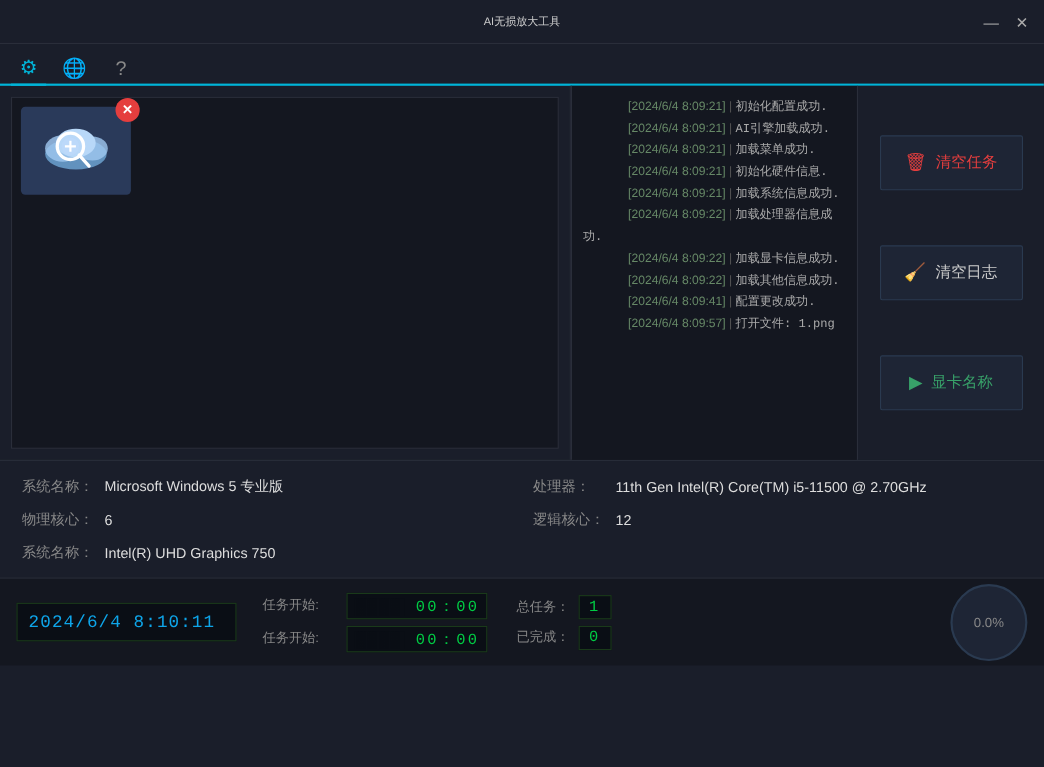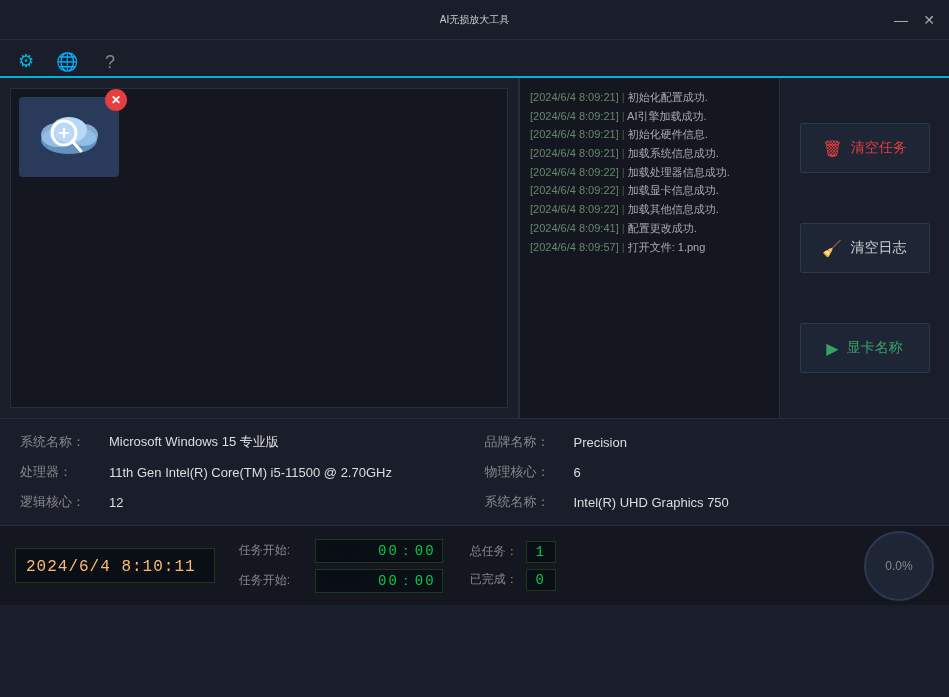--- a/index.html
+++ b/index.html
@@ -181,21 +181,20 @@
       grid-template-columns: 1fr 1fr;
       gap: 4px 20px;
       border-top: 1px solid #2a2e3a;
       font-size: 13px;
     }
 
     .info-row {
       display: flex;
       align-items: center;
       padding: 4px 0;
-      gap: 14px;
     }
     .info-label {
       color: #888;
       min-width: 75px;
     }
     .info-value {
       color: #ddd;
     }
 
     
@@ -288,23 +287,23 @@
       font-size: 12px;
       margin-left: auto;
     }
 
     
     .log-entry {
       font-size: 11px;
       color: #999;
       line-height: 1.7;
     }
-    .log-time { color: #668866; }
+    .log-time { color: #668866; margin-left: 41px; }
     .log-sep { color: #555; }
-    .log-msg { color: #aaa; }
+    .log-msg { color: #aaa; font-family: Liberation Mono, monospace; }
   </style>
 </head>
 <body>
 
 <div id="titlebar">
   <span id="titlebar-title">AI无损放大工具</span>
   <div id="titlebar-controls">
     <button class="title-btn">—</button>
     <button class="title-btn">✕</button>
   </div>
@@ -344,20 +343,23 @@
   </div>
 
   <div id="right-panel">
     <div id="log-content">
         <div class="log-entry"><span class="log-time">[2024/6/4 8:09:21]</span>
                      <span class="log-sep"> | </span>
                      <span class="log-msg">初始化配置成功.</span></div>
         <div class="log-entry"><span class="log-time">[2024/6/4 8:09:21]</span>
                      <span class="log-sep"> | </span>
                      <span class="log-msg">AI引擎加载成功.</span></div>
+        <div class="log-entry"><span class="log-time">[2024/6/4 8:09:21]</span>
+                     <span class="log-sep"> | </span>
+                     <span class="log-msg">加载菜单成功.</span></div>
         <div class="log-entry"><span class="log-time">[2024/6/4 8:09:21]</span>
                      <span class="log-sep"> | </span>
                      <span class="log-msg">初始化硬件信息.</span></div>
         <div class="log-entry"><span class="log-time">[2024/6/4 8:09:21]</span>
                      <span class="log-sep"> | </span>
                      <span class="log-msg">加载系统信息成功.</span></div>
         <div class="log-entry"><span class="log-time">[2024/6/4 8:09:22]</span>
                      <span class="log-sep"> | </span>
                      <span class="log-msg">加载处理器信息成功.</span></div>
         <div class="log-entry"><span class="log-time">[2024/6/4 8:09:22]</span>
@@ -388,25 +390,21 @@
       <span class="btn-icon">▶</span>
       <span>显卡名称</span>
     </button>
   </div>
 </div>
 
 <div id="info-section">
 
 <div class="info-row">
       <span class="info-label">系统名称：</span>
-                     <span class="info-value">Microsoft  Windows  15  专业版</span>
-    </div>
-    <div class="info-row">
-      <span class="info-label">品牌名称：</span>
-                     <span class="info-value">Precision</span>
+                     <span class="info-value">Microsoft  Windows  5  专业版</span>
     </div>
     <div class="info-row">
       <span class="info-label">处理器：</span>
                      <span class="info-value">11th Gen Intel(R) Core(TM) i5-11500 @ 2.70GHz</span>
     </div>
     <div class="info-row">
       <span class="info-label">物理核心：</span>
                      <span class="info-value">6</span>
     </div>
     <div class="info-row">
@@ -414,21 +412,21 @@
                      <span class="info-value">12</span>
     </div>
     <div class="info-row">
       <span class="info-label">系统名称：</span>
                      <span class="info-value">Intel(R) UHD Graphics 750</span>
     </div>
   </div>
 
 <div id="status-bar">
   <div id="digital-clock">
-    <span style="font-family:'Courier New',monospace; font-size:16px; color:#fdba74; letter-spacing:1px;">2024/6/4 8:10:11</span>
+    <span style="font-family:'Courier New',monospace; font-size:16px; color:#0ea5e9; letter-spacing:1px;">2024/6/4 8:10:11</span>
   </div>
 
   <div class="status-group">
     <div class="status-row">
       <span class="status-label">任务开始:</span>
       <span class="status-value">
         <span style="color:#0a0e15; background:#0a0e15; padding:0 2px;">▓▓▓▓</span>
         <span>00：00</span>
       </span>
     </div>

